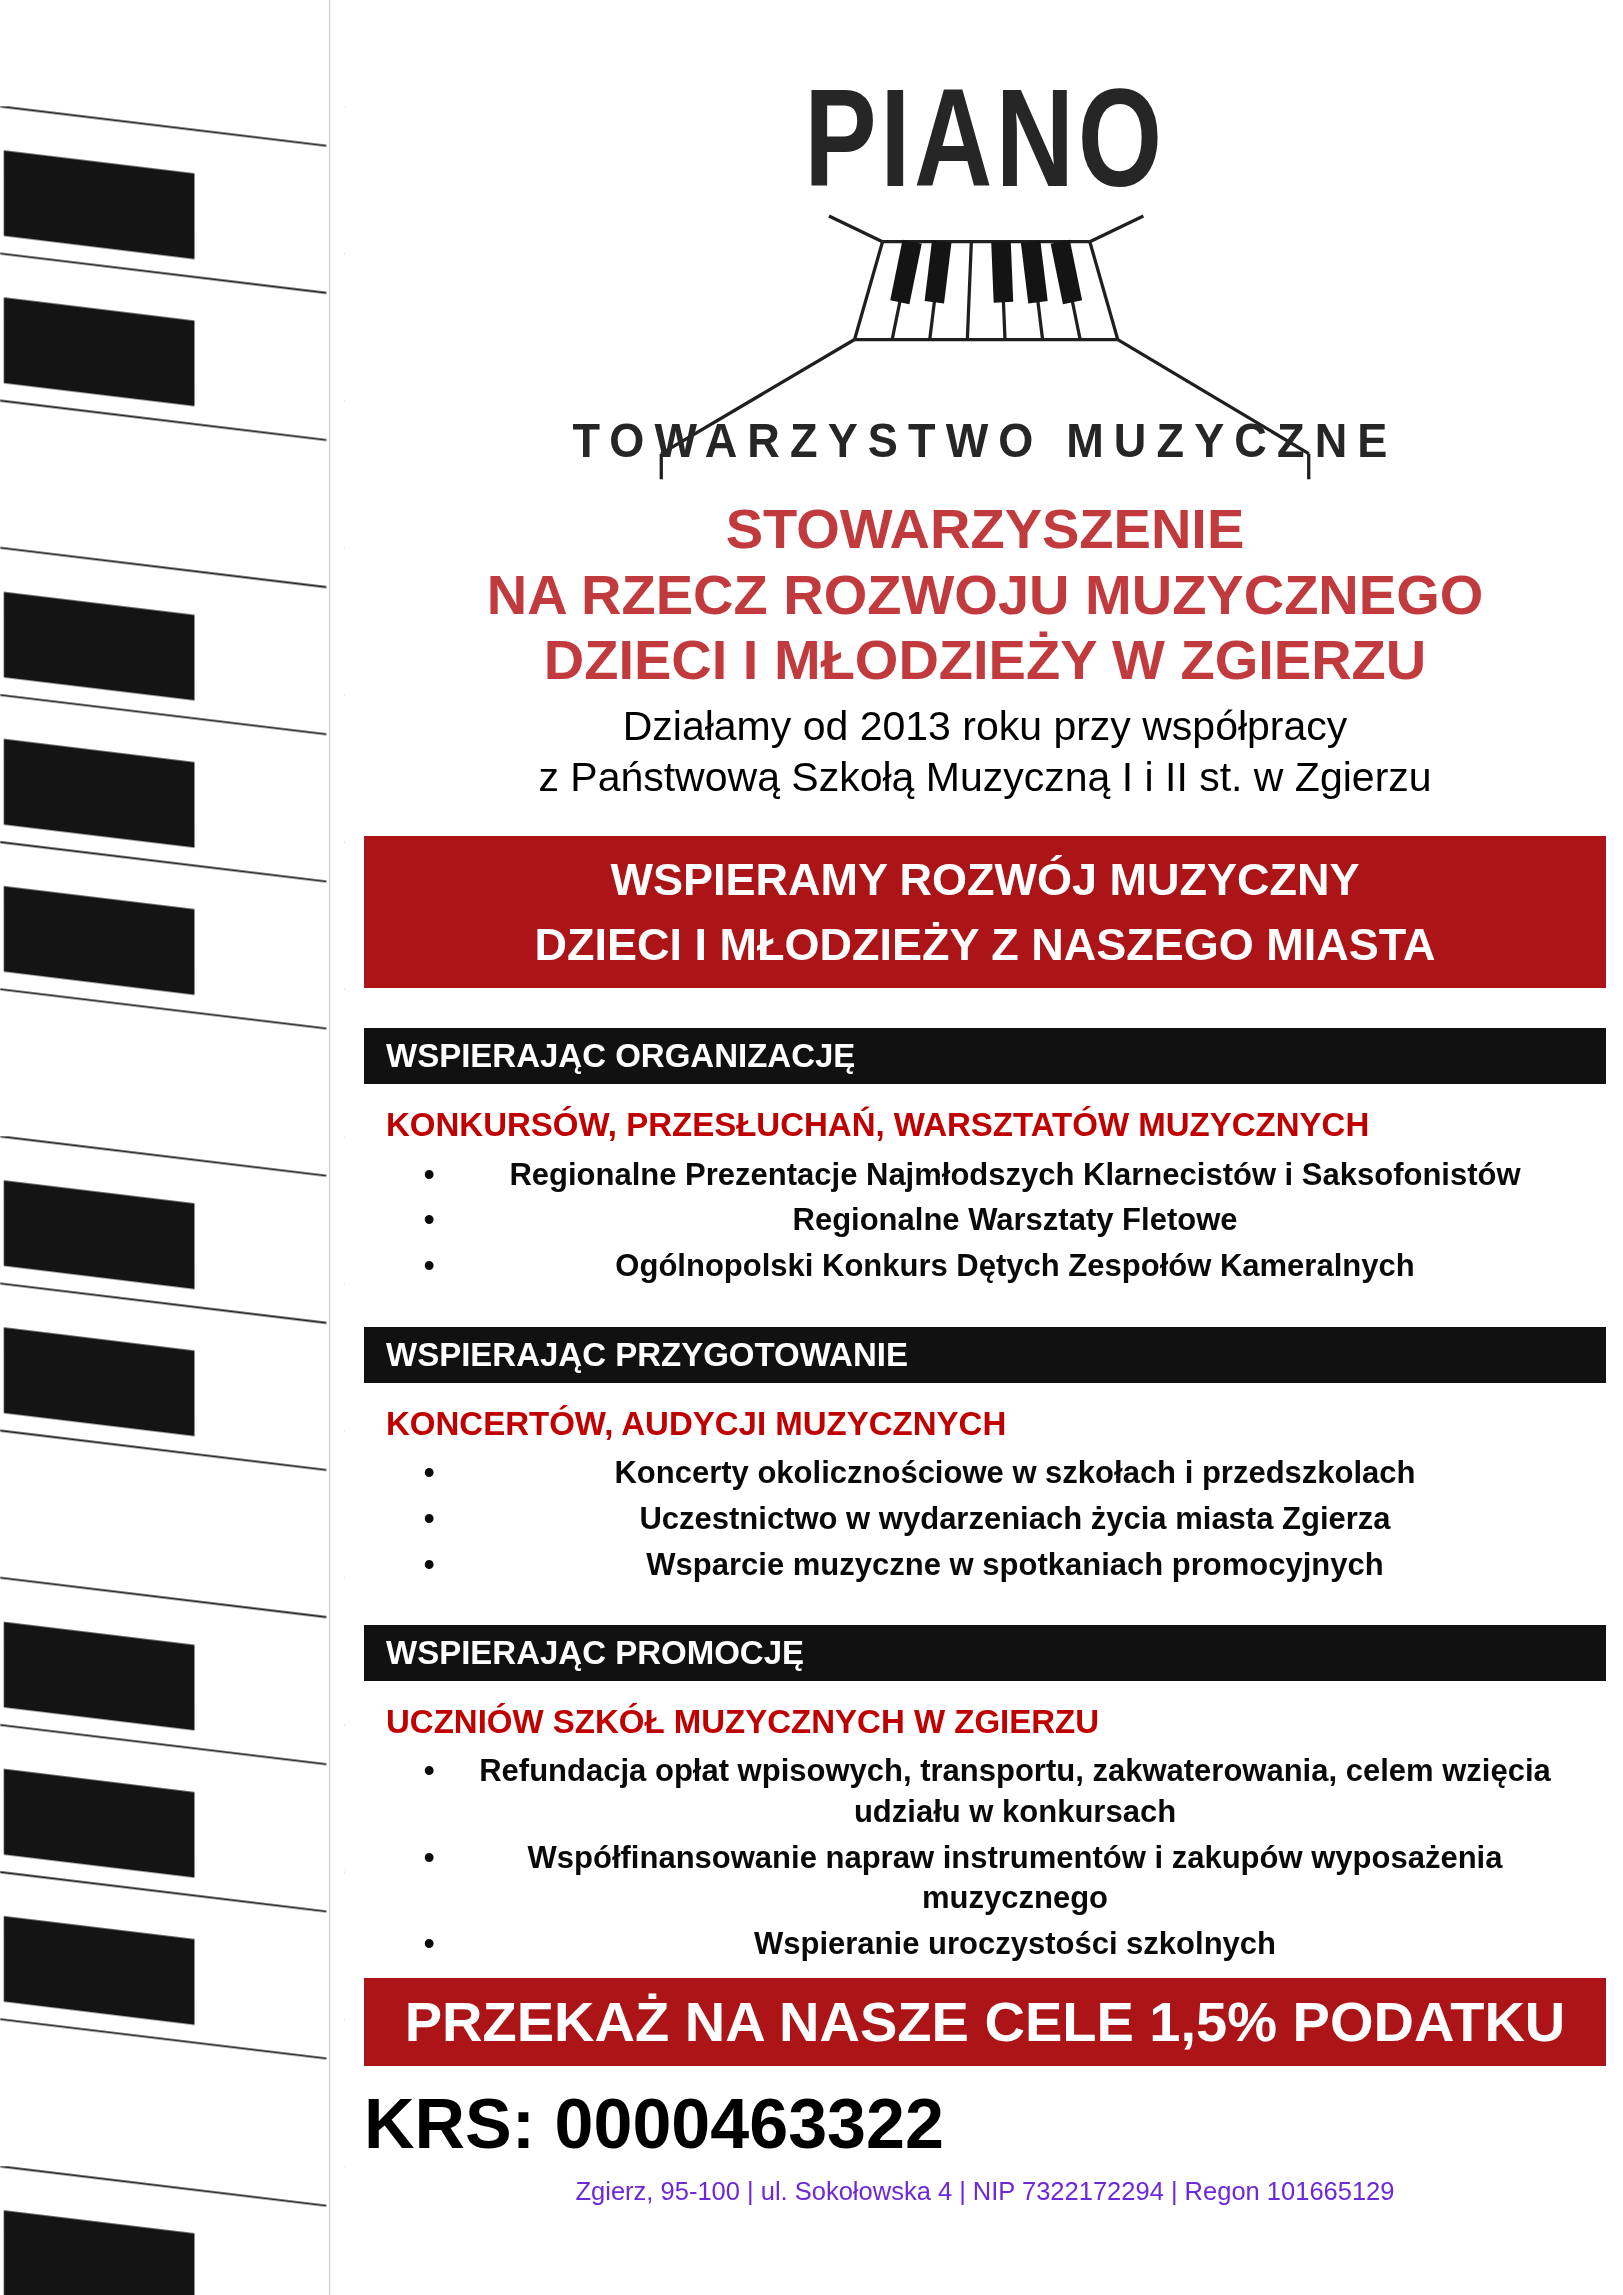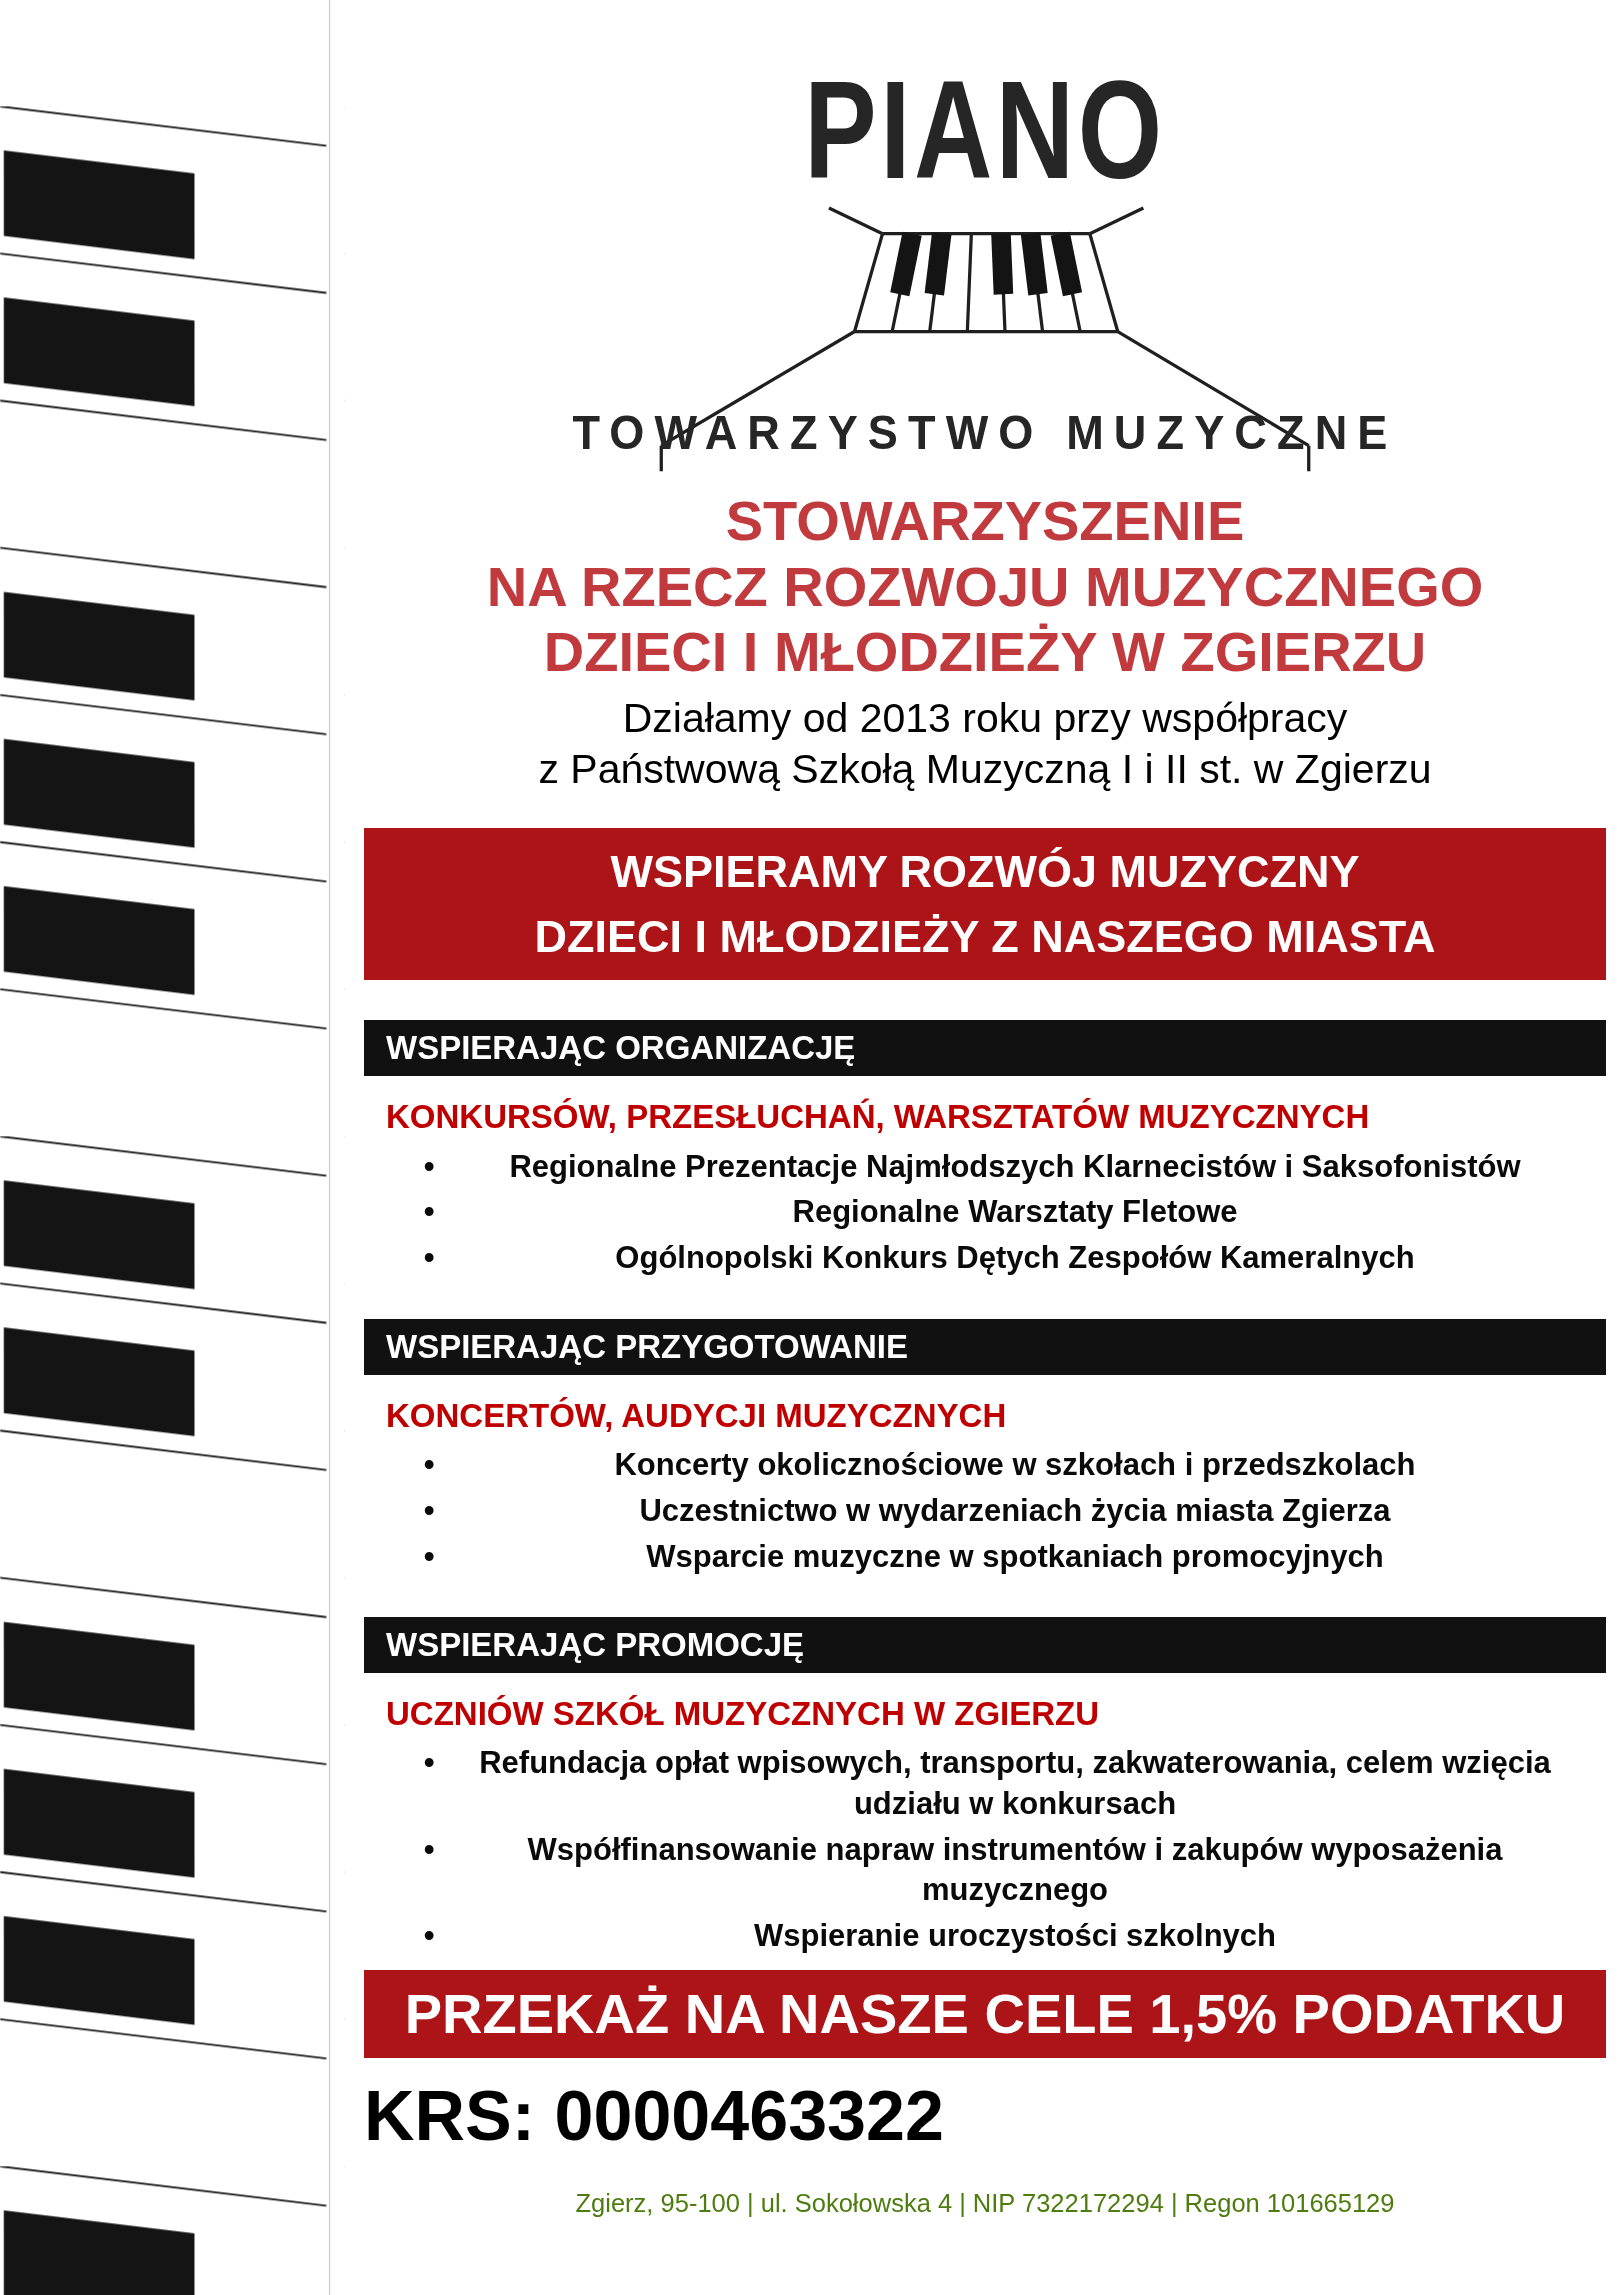--- a/index.html
+++ b/index.html
@@ -8,21 +8,21 @@
     --banner-red:#ac1417;
     --bar-black:#111111;
   }
   *{box-sizing:border-box;}
   html,body{margin:0;padding:0;}
   body{
     width:1624px;height:2295px;background:#ffffff;position:relative;overflow:hidden;
     font-family:"Liberation Sans",sans-serif;color:#000;
   }
   .keys-strip{position:absolute;left:0;top:0;}
-  .content{position:absolute;left:364px;top:0;width:1242px;}
+  .content{position:absolute;left:364px;top:8px;width:1242px;}
 
   .brand{
     margin-top:60px;text-align:center;font-size:139px;font-weight:bold;line-height:1;
     letter-spacing:4.6px;color:#262626;transform:scaleX(0.78);transform-origin:center;
   }
   .logo-keys{display:block;margin:2.3px auto 0;}
   .subtitle{
     margin-top:-86px;text-align:center;font-size:49px;font-weight:bold;color:#262626;
     letter-spacing:11px;transform:scaleX(0.92);transform-origin:center;white-space:nowrap;
   }
@@ -44,21 +44,21 @@
   .bullets{margin:10.2px 28px 0 56px;padding:0;list-style:none;font-weight:bold;
     font-size:31px;line-height:1.3;color:#0a0a0a;text-align:center;}
   .bullets li{position:relative;padding-left:32px;margin-bottom:5.6px;}
   .bullets li::before{content:"\2022";position:absolute;left:3.7px;}
 
   .cta{
     margin-top:14px;background:var(--banner-red);color:#fff;text-align:center;
     font-weight:bold;font-size:56px;line-height:1.15;padding:12px 0;white-space:nowrap;
   }
   .krs{margin-top:17.6px;text-align:left;font-weight:bold;font-size:70px;color:#000;}
-  .footer{margin-top:33px;text-align:center;font-size:25.5px;color:#4d7c0f;}
+  .footer{margin-top:13px;text-align:center;font-size:25.5px;color:#6d28d9;}
 </style>
 </head>
 <body>
 
 <svg class="keys-strip" width="345" height="2295" viewBox="0 0 745 4960" aria-hidden="true">
   <defs>
     <pattern id="octave" x="0" y="230" width="745" height="2226" patternUnits="userSpaceOnUse">
       <line x1="0" y1="0" x2="705" y2="85" stroke="#1a1a1a" stroke-width="4"></line>
       <line x1="0" y1="318" x2="705" y2="403" stroke="#1a1a1a" stroke-width="4"></line>
       <line x1="0" y1="636" x2="705" y2="721" stroke="#1a1a1a" stroke-width="4"></line>

